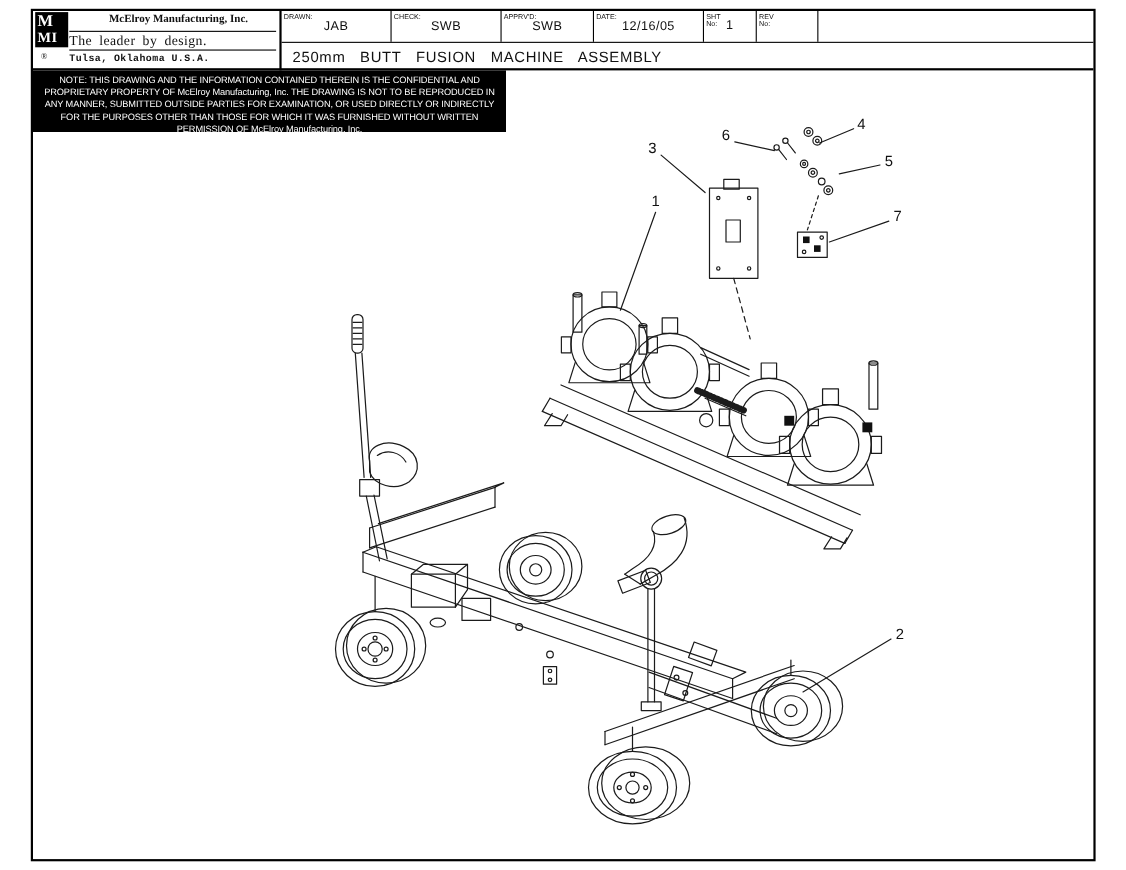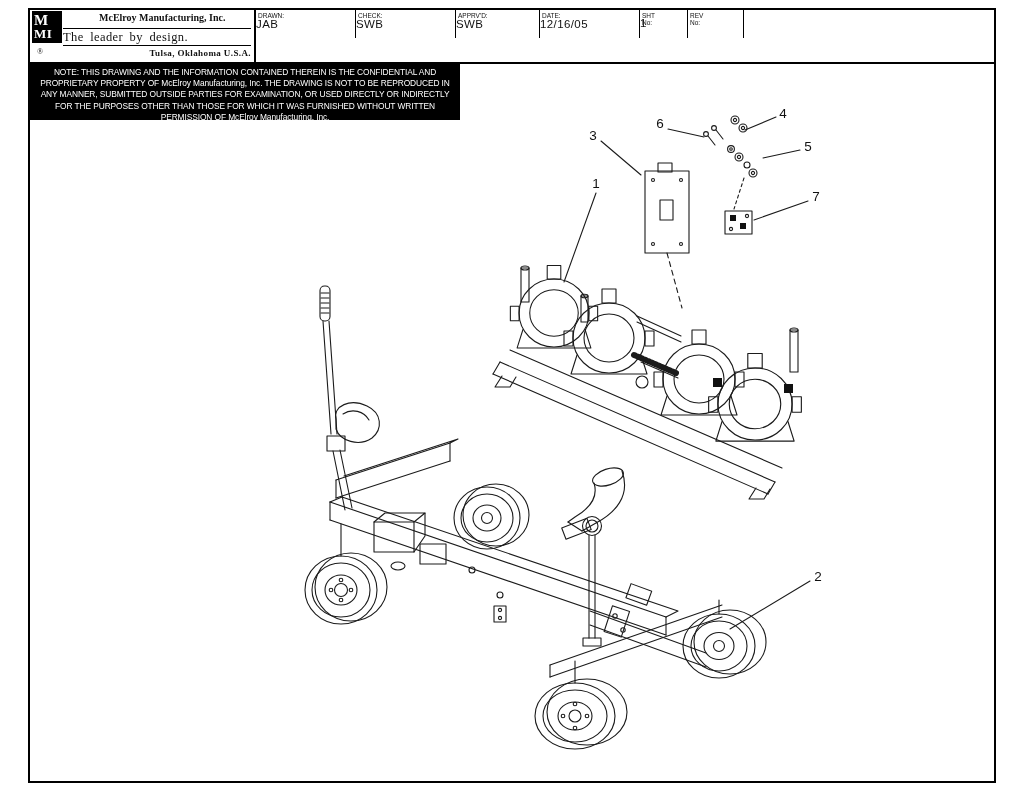--- a/index.html
+++ b/index.html
@@ -18,34 +18,34 @@
               padding:2px 2px; font-family:"Liberation Serif", serif; }
   .logo-top { font-size:15px; display:block; }
   .logo-bottom { font-size:13px; display:block; margin-top:-1px; letter-spacing:.5px; }
   .reg { position:absolute; left:7px; top:37px; font-size:8px; }
   .company-name { position:absolute; left:38px; top:2px; font-size:10px;
                   font-weight:bold; white-space:nowrap;margin-left:31px; }
   .rule1 { position:absolute; left:33px; right:3px; top:18px; border-top:1.5px solid #000; }
   .tagline { position:absolute; left:33px; right:3px; top:19.5px; text-align:left;
              font-size:12.5px; word-spacing:3px; letter-spacing:.4px; }
   .rule2 { position:absolute; left:33px; right:3px; top:35px; border-top:1.5px solid #000; }
-  .location { position:absolute; left:33px; right:3px; top:38px; text-align:right;
-              font-size:9px; font-weight:bold; letter-spacing:.4px; }
+  .location { position:absolute; left:33px; right:3px; top:38px; text-align:left;
+              font-size:9px; font-weight:bold; letter-spacing:.4px;font-family:Liberation Mono, monospace; }
 
   .fcell { position:absolute; top:0; height:28px; border-right:1.5px solid #000; }
   .c-drawn  { left:226px; width:100px; }
   .c-check  { left:326px; width:100px; }
   .c-apprvd { left:426px; width:84px;  }
   .c-date   { left:510px; width:100px; }
   .c-sht    { left:610px; width:48px;  }
   .c-rev    { left:658px; width:56px;  }
   .c-part   { left:714px; width:250px; border-right:none; }
   .flabel { position:absolute; left:2px; top:1.5px; font-size:6.5px; line-height:1.15;
             display:flex; flex-direction:column; }
-  .fvalue { position:absolute; left:0; right:0; top:8px; 
+  .fvalue { position:absolute; left:0; right:0; top:8px; text-align:center;
             font-size:11.5px; letter-spacing:.4px; }
   .stack .fvalue { top:7px; }
   .c-part .fvalue { padding-left:30px; }
 
   .title-row { position:absolute; left:226px; right:0; top:28px; height:26px;
                border-top:1.5px solid #000; font-size:13.5px; letter-spacing:.6px;
                word-spacing:9px; line-height:25px; padding-left:10px; white-space:nowrap; }
 
   
   .note { position:absolute; left:0; top:54px; width:430px; height:56px;
@@ -295,20 +295,21 @@
       <span class="fvalue">1</span>
     </div>
     <div class="fcell c-rev stack">
       <span class="flabel">
           <span>REV</span>
           <span>No:</span>
         </span>
       <span class="fvalue"></span>
     </div>
 
+    <div class="title-row">250mm BUTT FUSION MACHINE ASSEMBLY</div>
   </header>
 
   <div class="note">NOTE: THIS DRAWING AND THE INFORMATION CONTAINED THEREIN IS THE CONFIDENTIAL AND PROPRIETARY PROPERTY OF McElroy Manufacturing, Inc. THE DRAWING IS NOT TO BE REPRODUCED IN ANY MANNER, SUBMITTED OUTSIDE PARTIES FOR EXAMINATION, OR USED DIRECTLY OR INDIRECTLY FOR THE PURPOSES OTHER THAN THOSE FOR WHICH IT WAS FURNISHED WITHOUT WRITTEN PERMISSION OF McElroy Manufacturing, Inc.</div>
 
   <div class="callout" style="left:566px; top:173px;">1</div>
   <div class="callout" style="left:788px; top:566px;">2</div>
   <div class="callout" style="left:563px; top:125px;">3</div>
   <div class="callout" style="left:753px; top:103px;">4</div>
   <div class="callout" style="left:778px; top:136px;">5</div>
   <div class="callout" style="left:630px; top:113px;">6</div>

